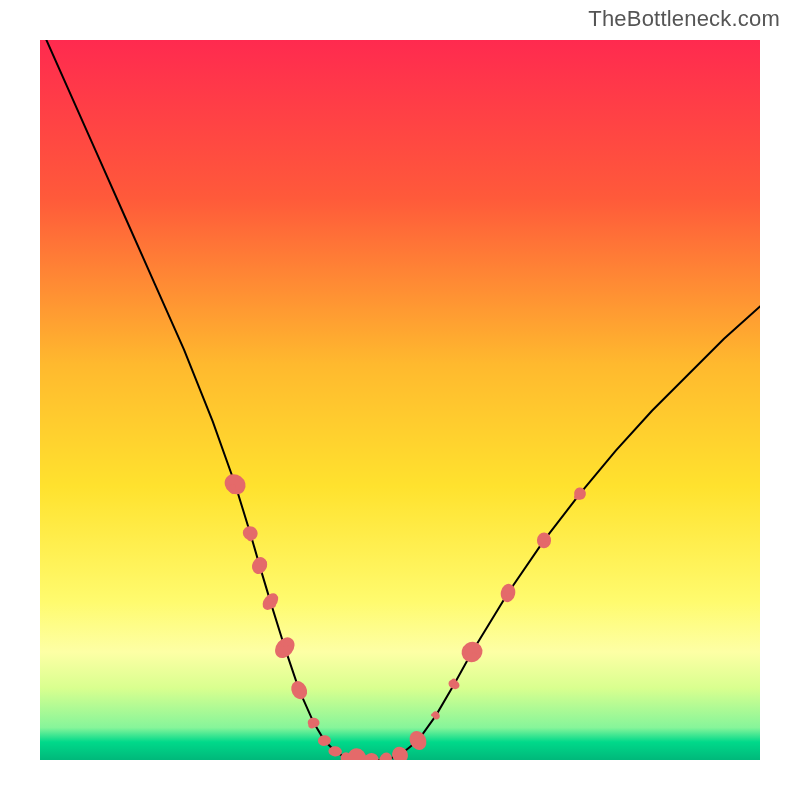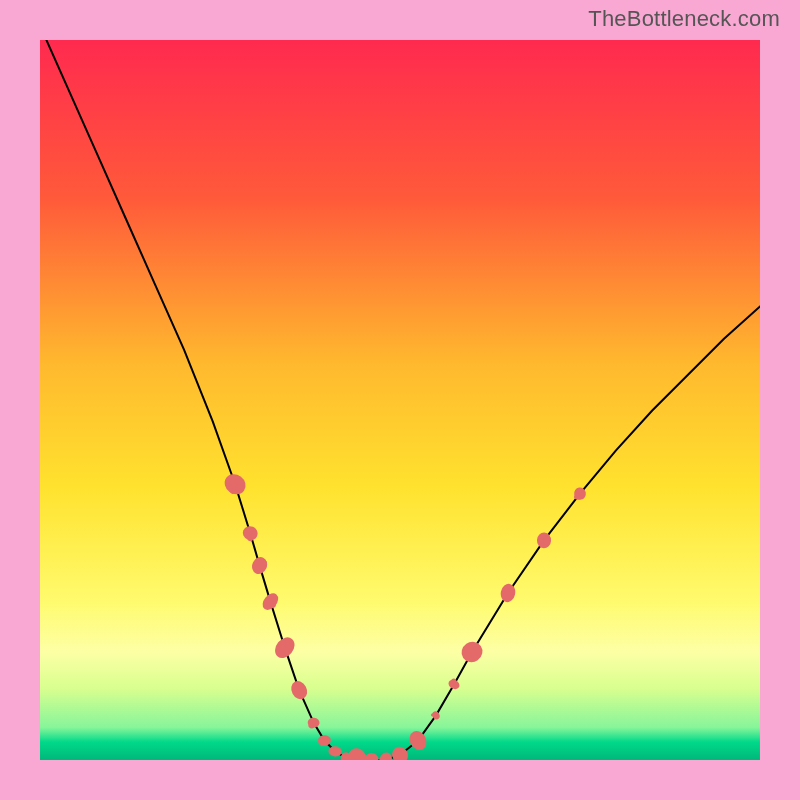--- a/index.html
+++ b/index.html
@@ -7,21 +7,21 @@
     padding: 0;
     width: 800px;
     height: 800px;
     background: #000;
     overflow: hidden;
     font-family: Arial, Helvetica, sans-serif;
   }
   .frame {
     position: absolute;
     inset: 0;
-    background: #f9a8d4;
+    background: #ffffff;
   }
   .plot-area {
     position: absolute;
     left: 40px;
     top: 40px;
     width: 720px;
     height: 720px;
     overflow: hidden;
   }
   .watermark {

